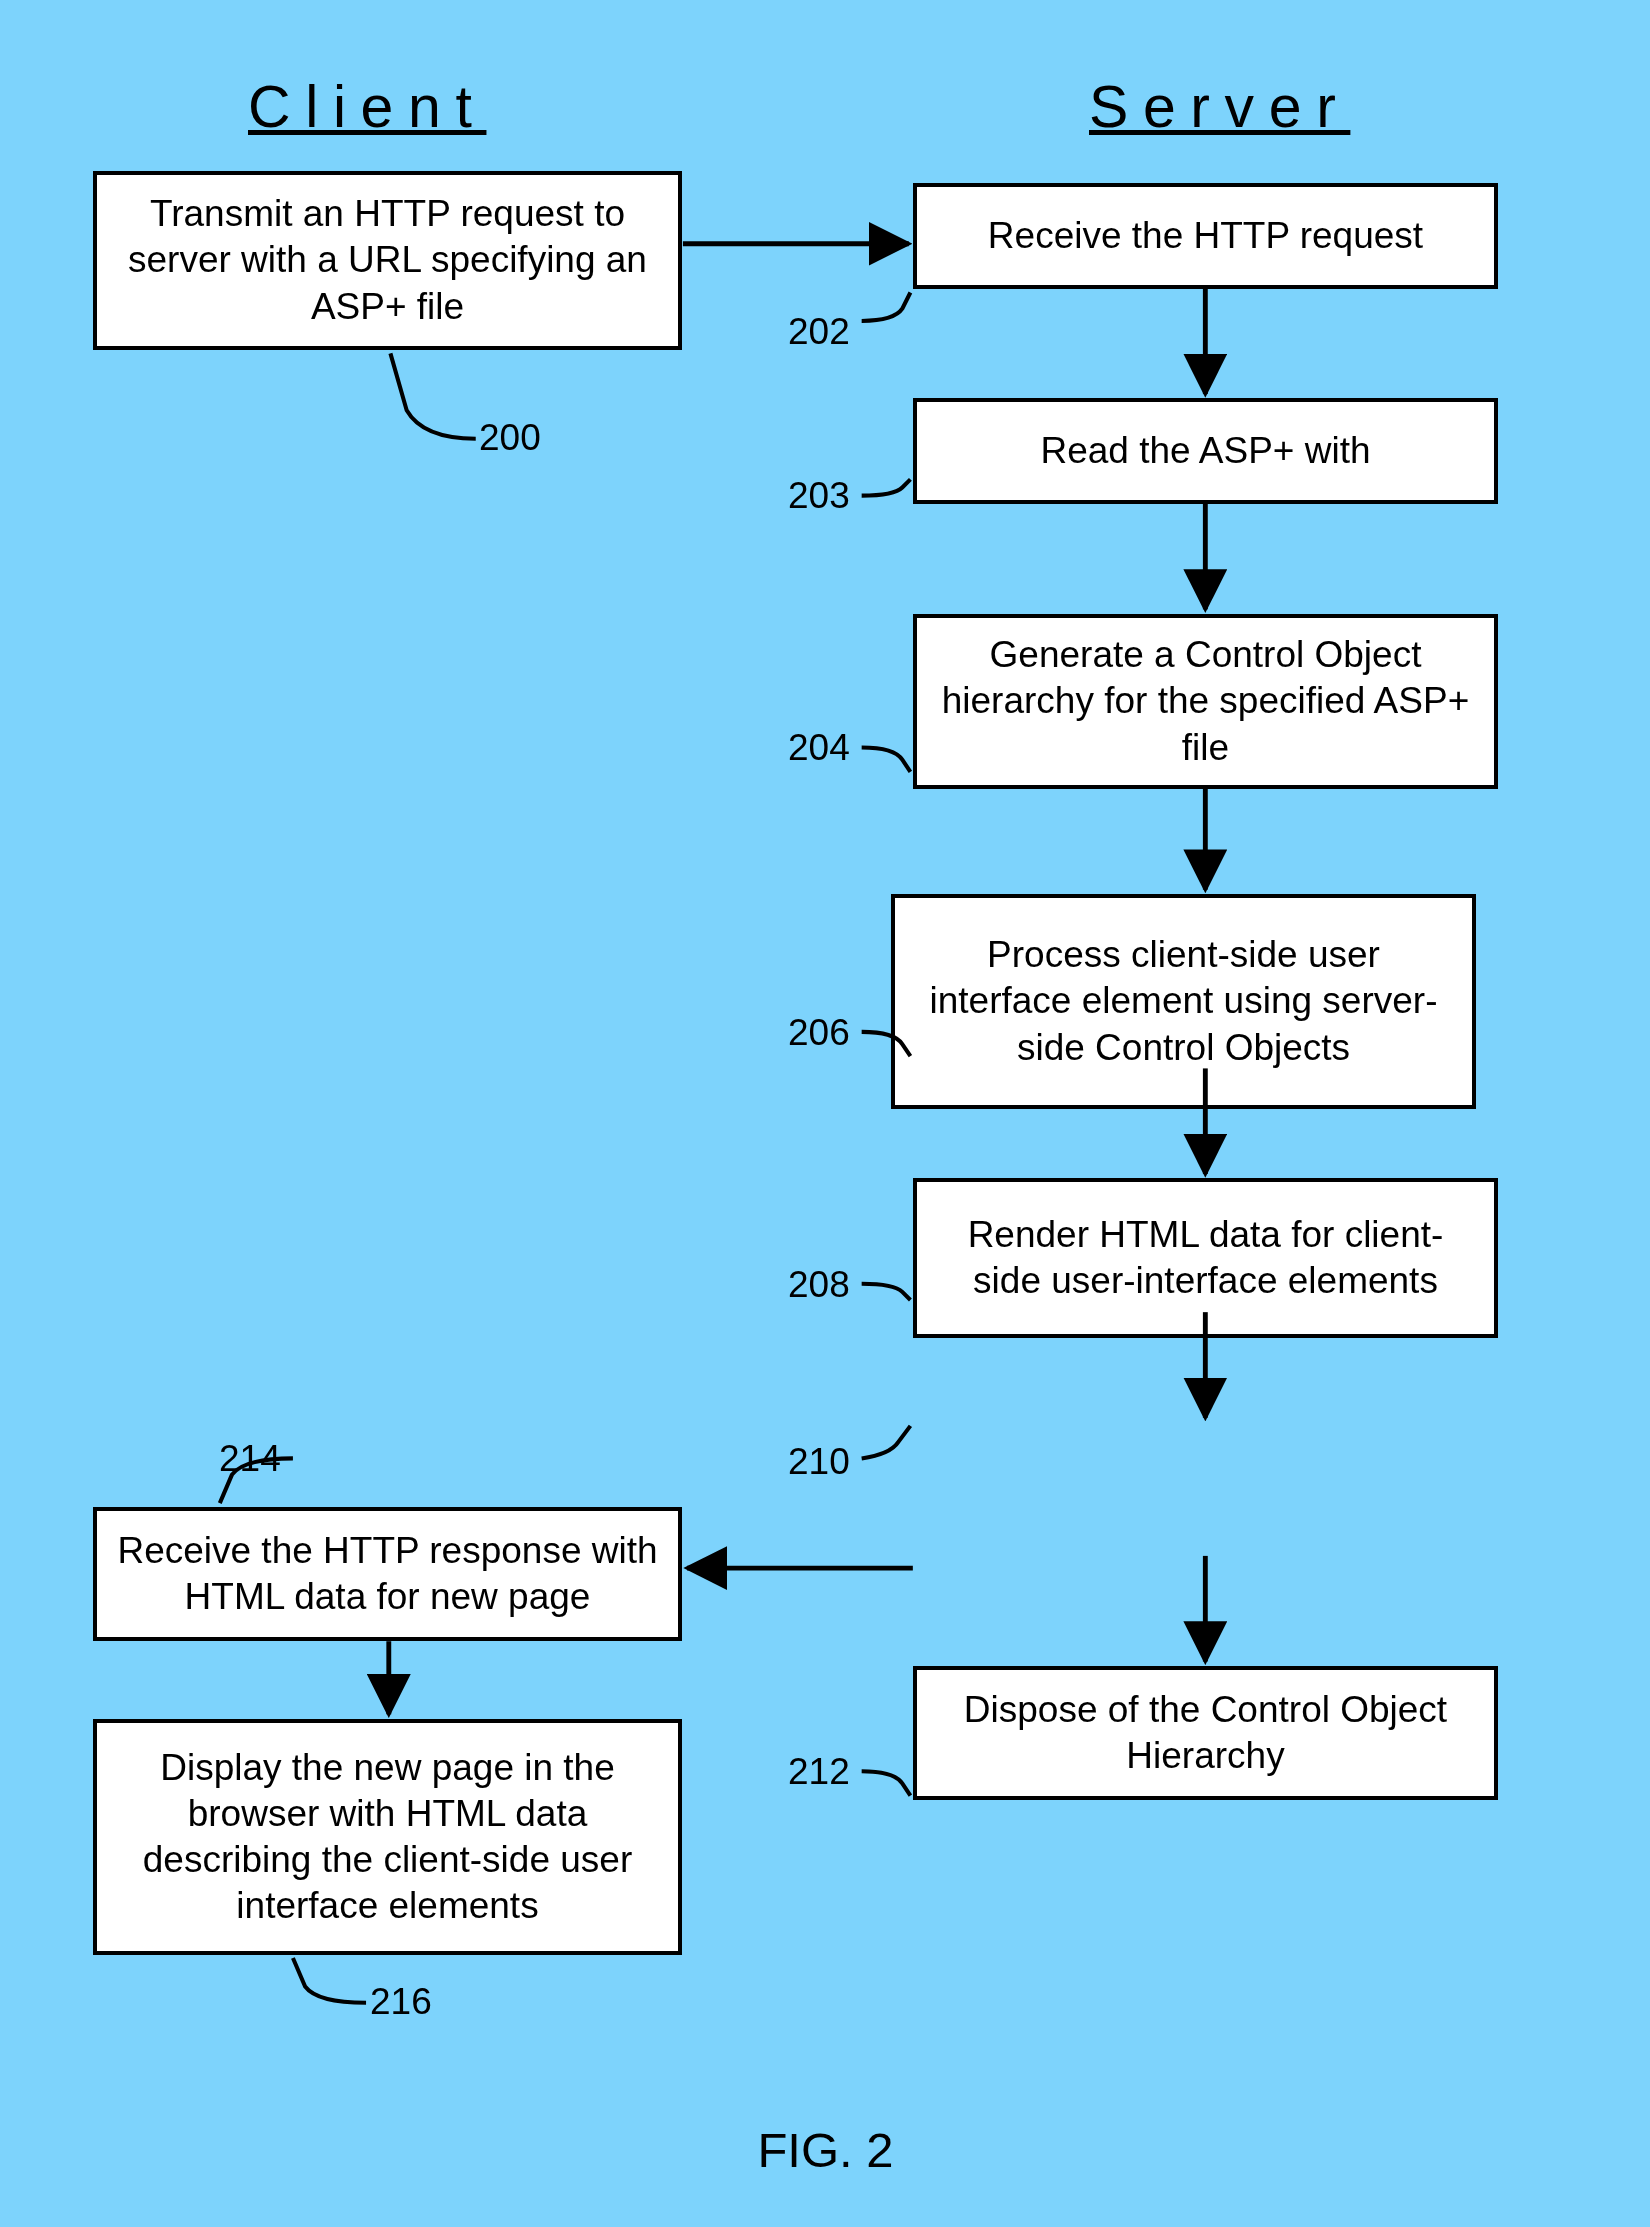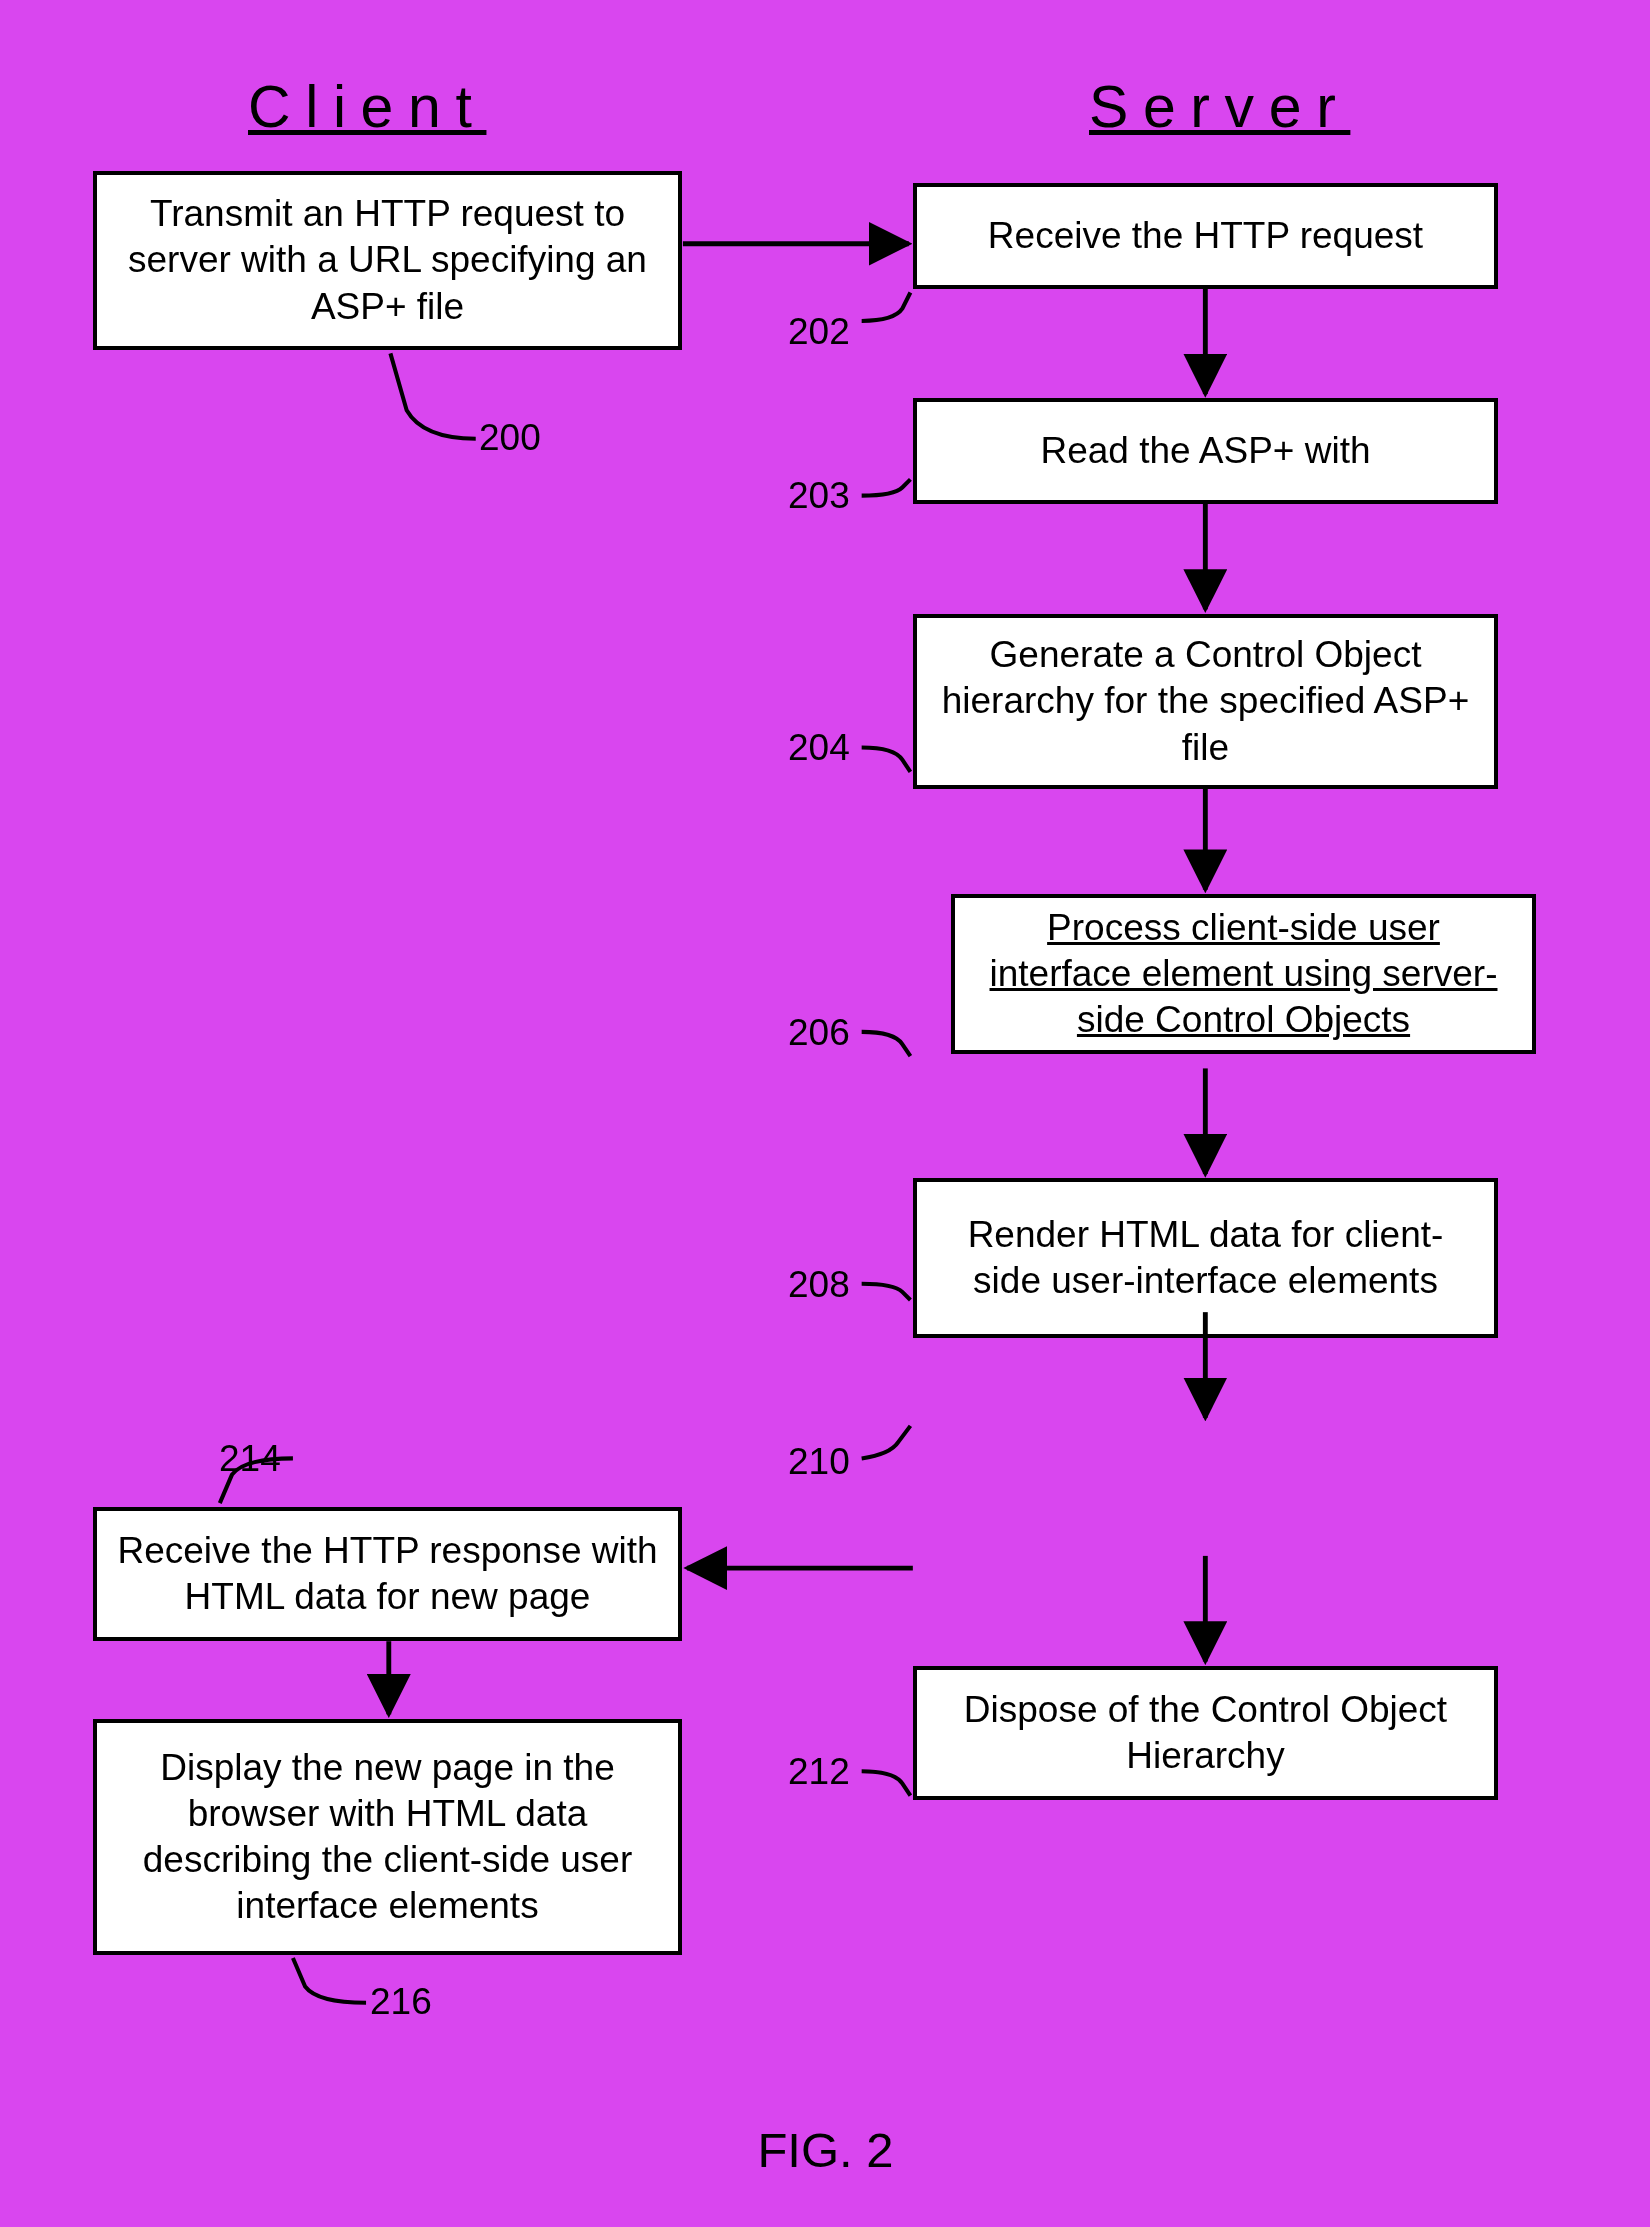--- a/index.html
+++ b/index.html
@@ -5,21 +5,21 @@
   body {
     margin: 0;
     padding: 0;
     background: #fff;
     font-family: Arial, Helvetica, sans-serif;
   }
   .page {
     width: 1651px;
     height: 2227px;
     position: relative;
-    background: #d946ef;
+    background: #7dd3fc;
   }
   .col-header {
     position: absolute;
     font-size: 59px;
     letter-spacing: 14.6px;
     text-decoration: underline;
     font-weight: 400;
   }
   .box {
     position: absolute;
@@ -60,21 +60,21 @@
   <div class="col-header" style="left:248px; top:73px;">Client</div>
   <div class="col-header" style="left:1089px; top:73px;">Server</div>
 
   <div class="box" style="left:93px; top:1507px; width:589px; height:134px;">Receive the HTTP response with HTML data for new page</div>
   <div class="box" style="left:93px; top:171px; width:589px; height:179px;">Transmit an HTTP request to server with a URL specifying an ASP+ file</div>
   <div class="box" style="left:93px; top:1719px; width:589px; height:236px;">Display the new page in the browser with HTML data describing the client-side user interface elements</div>
 
   <div class="box" style="left:913px; top:183px; width:585px; height:106px;">Receive the HTTP request</div>
   <div class="box" style="left:913px; top:398px; width:585px; height:106px;">Read the ASP+ with</div>
   <div class="box" style="left:913px; top:614px; width:585px; height:175px;">Generate a Control Object hierarchy for the specified ASP+ file</div>
-  <div class="box" style="left:951px; top:894px; width:585px; height:160px;text-decoration:underline;">Process client-side user interface element using server-side Control Objects</div>
+  <div class="box" style="left:891px; top:894px; width:585px; height:215px;">Process client-side user interface element using server-side Control Objects</div>
   <div class="box" style="left:913px; top:1178px; width:585px; height:160px;">Render HTML data for client-side user-interface elements</div>
   <div class="box" style="left:913px; top:1666px; width:585px; height:134px;">Dispose of the Control Object Hierarchy</div>
 
   <div class="ref-label" style="left:479px; top:417px;">200</div>
   <div class="ref-label" style="left:788px; top:311px;">202</div>
   <div class="ref-label" style="left:788px; top:475px;">203</div>
   <div class="ref-label" style="left:788px; top:727px;">204</div>
   <div class="ref-label" style="left:788px; top:1012px;">206</div>
   <div class="ref-label" style="left:788px; top:1264px;">208</div>
   <div class="ref-label" style="left:788px; top:1441px;">210</div>

